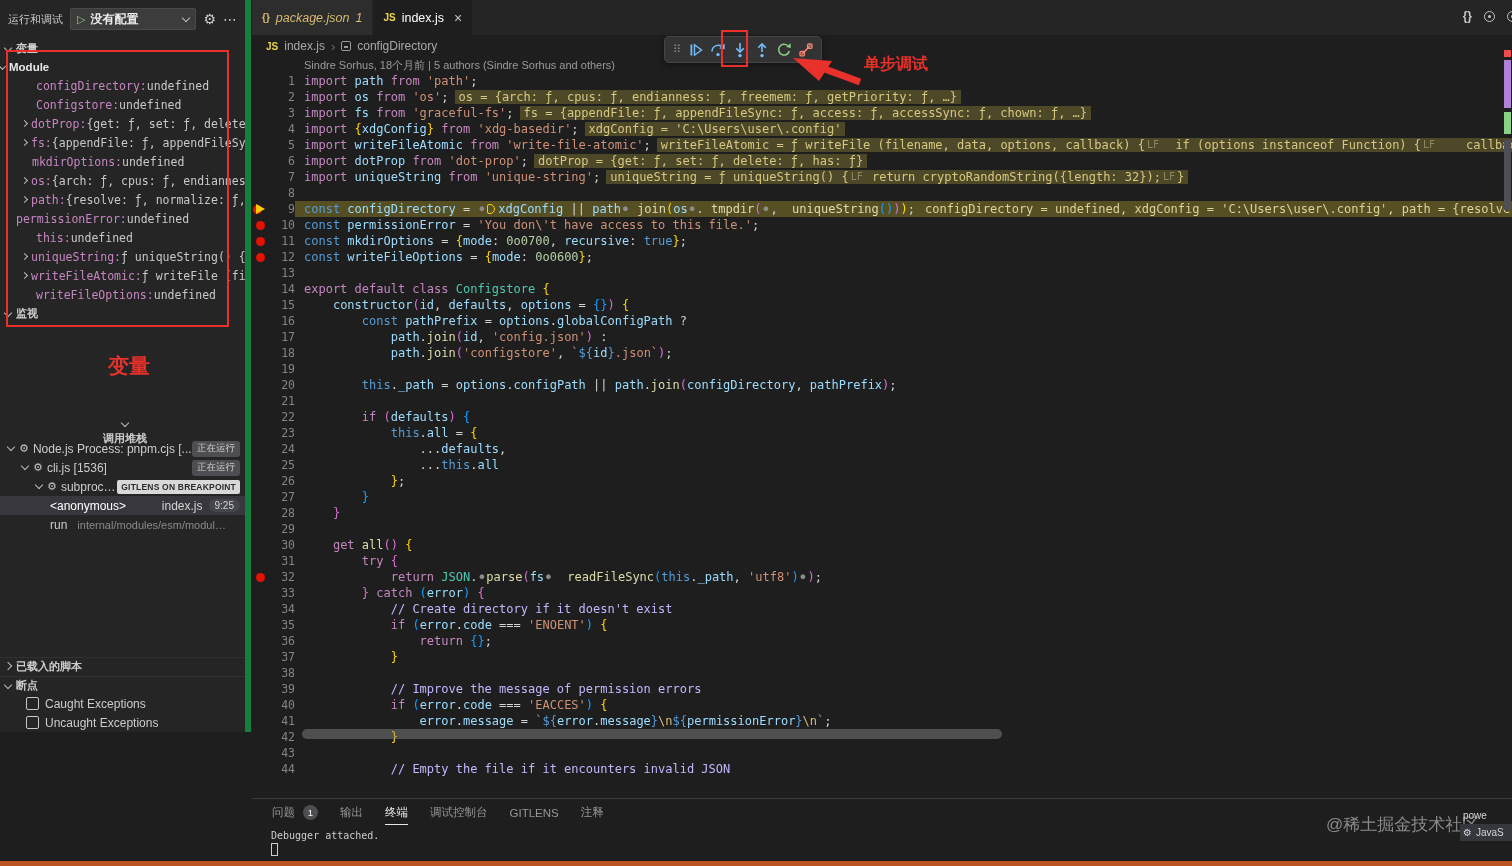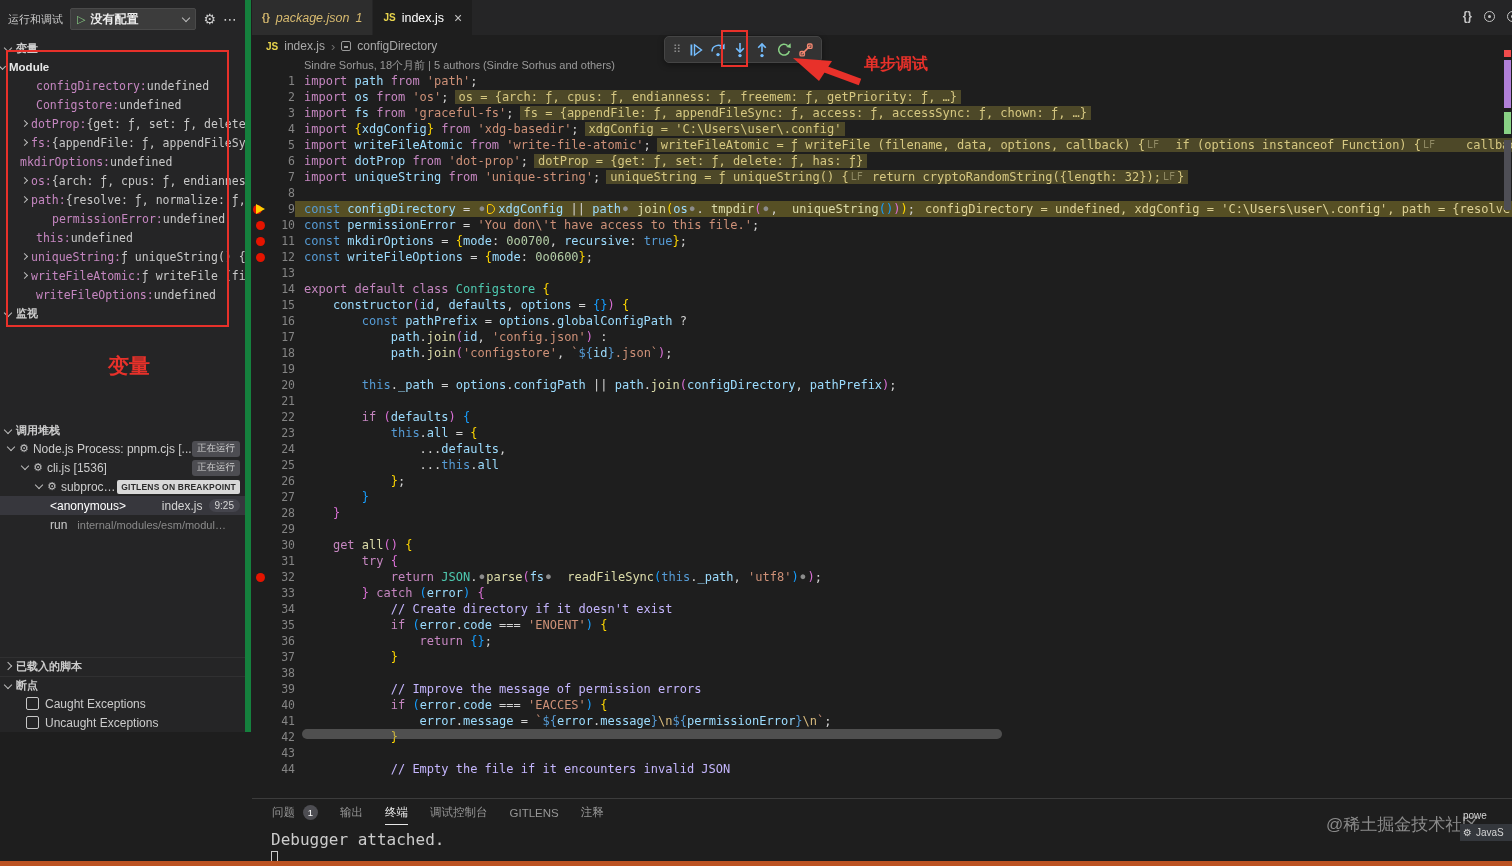--- a/index.html
+++ b/index.html
@@ -132,21 +132,21 @@
 
   
   .panel { position:absolute; left:252px; top:798px; right:0; height:63px; background:#1e1e1e;
     border-top:1px solid #3c3c3c; overflow:hidden; }
   .ptabs { display:flex; gap:22px; padding:6px 0 0 20px; height:26px; align-items:center; }
   .ptab { font-size:11.5px; color:#969696; cursor:pointer; display:flex; gap:8px; align-items:center;
     text-transform:uppercase; padding-bottom:4px; border-bottom:1.5px solid transparent; }
   .ptab.active { color:#e7e7e7; border-bottom-color:#e7e7e7; }
   .pbadge { background:#4d4d52; color:#fff; font-size:9.5px; width:15px; height:15px; border-radius:50%;
     display:flex; align-items:center; justify-content:center; }
-  .term-line { font-family:"DejaVu Sans Mono",monospace; font-size:16px; color:#cccccc; padding:5px 0 0 19px; }
+  .term-line { font-family:"DejaVu Sans Mono",monospace; font-size:10px; color:#cccccc; padding:5px 0 0 19px; }
   .cursor { display:inline-block; width:7px; height:13px; border:1px solid #cccccc; margin-left:19px; margin-top:2px; }
   .watermark { position:absolute; left:1074px; top:14px; font-size:17px; color:#9d9d9d; opacity:.85; }
   .sessions { position:absolute; right:0; top:8px; width:52px; }
   .sess { height:17px; display:flex; align-items:center; gap:4px; font-size:10px; color:#d4d4d4;
     white-space:nowrap; overflow:hidden; padding-left:3px; cursor:pointer; }
   .sess.selected { background:#34373c; }
 
   .statusbar { position:absolute; left:0; bottom:0; width:1512px; height:5px; background:#bc5322; z-index:50; }
 </style>
 </head>
@@ -186,35 +186,35 @@
         <div class="vrow" style="padding-left: 22px;">
           <span class="chev r"></span>
           <span class="vname">dotProp: </span>
           <span class="vval">{get: ƒ, set: ƒ, delete:…</span>
         </div>
         <div class="vrow" style="padding-left: 22px;">
           <span class="chev r"></span>
           <span class="vname">fs: </span>
           <span class="vval">{appendFile: ƒ, appendFileSyn…</span>
         </div>
-        <div class="vrow" style="padding-left: 20px;">
+        <div class="vrow" style="padding-left: 32px;">
           <span class="vname">mkdirOptions: </span>
           <span class="vval">undefined</span>
         </div>
         <div class="vrow" style="padding-left: 22px;">
           <span class="chev r"></span>
           <span class="vname">os: </span>
           <span class="vval">{arch: ƒ, cpus: ƒ, endianness…</span>
         </div>
         <div class="vrow" style="padding-left: 22px;">
           <span class="chev r"></span>
           <span class="vname">path: </span>
           <span class="vval">{resolve: ƒ, normalize: ƒ, …</span>
         </div>
-        <div class="vrow" style="padding-left: 52px;">
+        <div class="vrow" style="padding-left: 16px;">
           <span class="vname">permissionError: </span>
           <span class="vval">undefined</span>
         </div>
         <div class="vrow" style="padding-left: 36px;">
           <span class="vname">this: </span>
           <span class="vval">undefined</span>
         </div>
         <div class="vrow" style="padding-left: 22px;">
           <span class="chev r"></span>
           <span class="vname">uniqueString: </span>
@@ -231,21 +231,21 @@
         </div>
       </div>
     <div class="sec-head">
       <span class="chev"></span>
       <span>监视</span>
     </div>
 
     <div class="anno-box" style="left:6px; top:50px; width:223px; height:277px;"></div>
     <div class="anno-text" style="left:108px; top:352px; font-size:21px;">变量</div>
 
-    <div class="sec-head" style="position:absolute; top:421px; left:0; right:0;">
+    <div class="sec-head" style="position:absolute; top:421px; left:0; right:0;flex-direction:column;">
       <span class="chev"></span>
       <span>调用堆栈</span>
     </div>
     <div id="stack-rows" style="position:absolute; top:439px; left:0; right:0;">
         <div class="srow" style="padding-left: 8px;">
           <span class="chev" style="margin-right: 5px;"></span>
           <span class="gear-mini">⚙</span>
           <span class="slabel">Node.js Process: pnpm.cjs [...</span>
           <span class="sspacer"></span>
           <span class="badge-run">正在运行</span>

